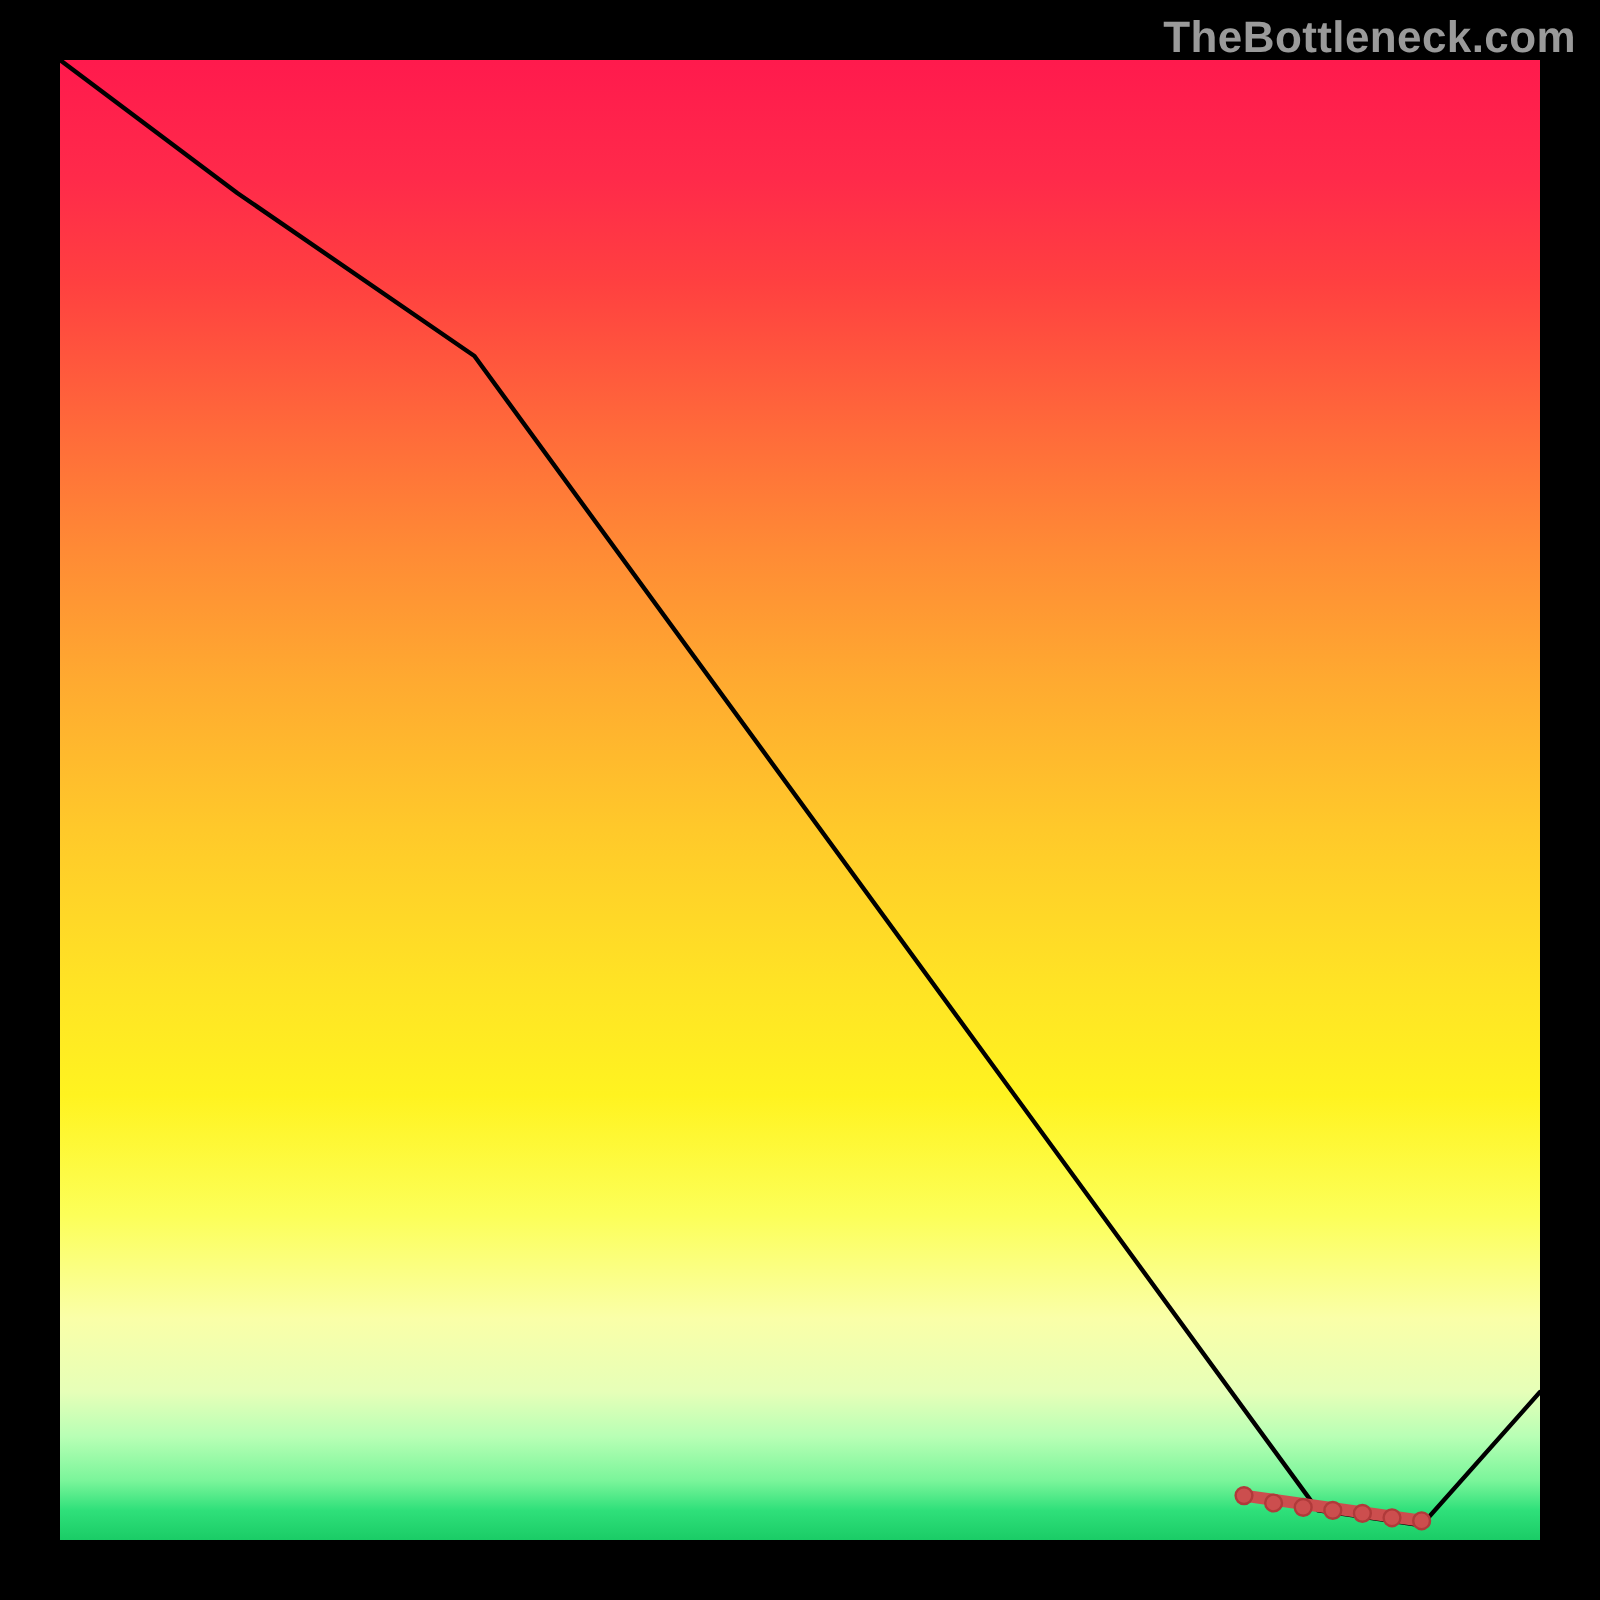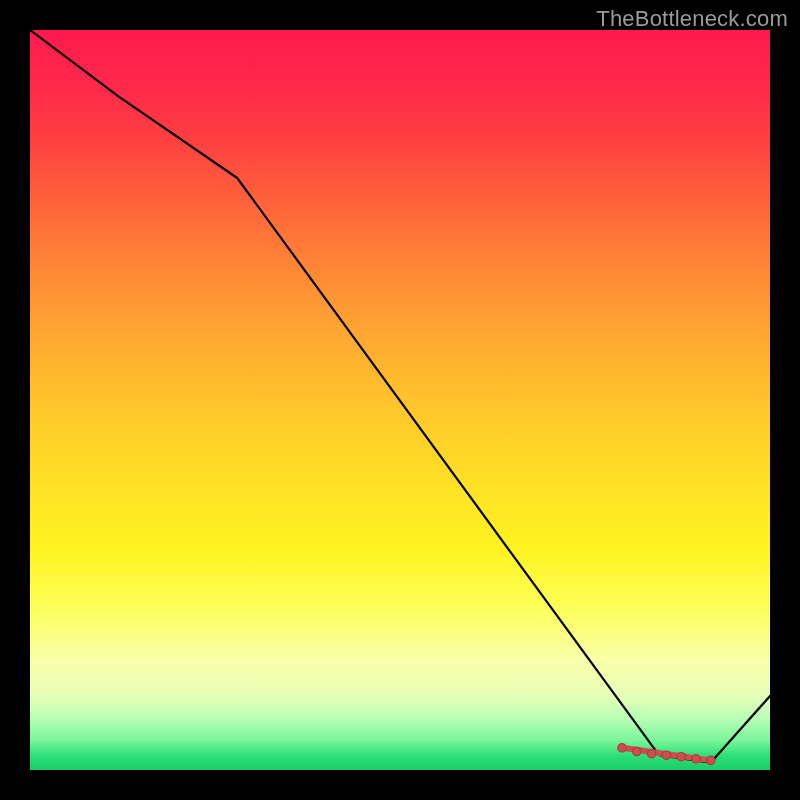--- a/index.html
+++ b/index.html
@@ -41,21 +41,21 @@
       #2fe07a 98%,
       #1acc66 100%
     );
   }
   .watermark {
     position: absolute;
     top: 6px;
     right: 12px;
     color: #9a9a9a;
     font-size: 22px;
-    font-weight: 400;
+    font-weight: 700;
     letter-spacing: 0.2px;
     user-select: none;
   }
   svg.overlay {
     position: absolute;
     left: 0;
     top: 0;
     width: 740px;
     height: 740px;
   }

